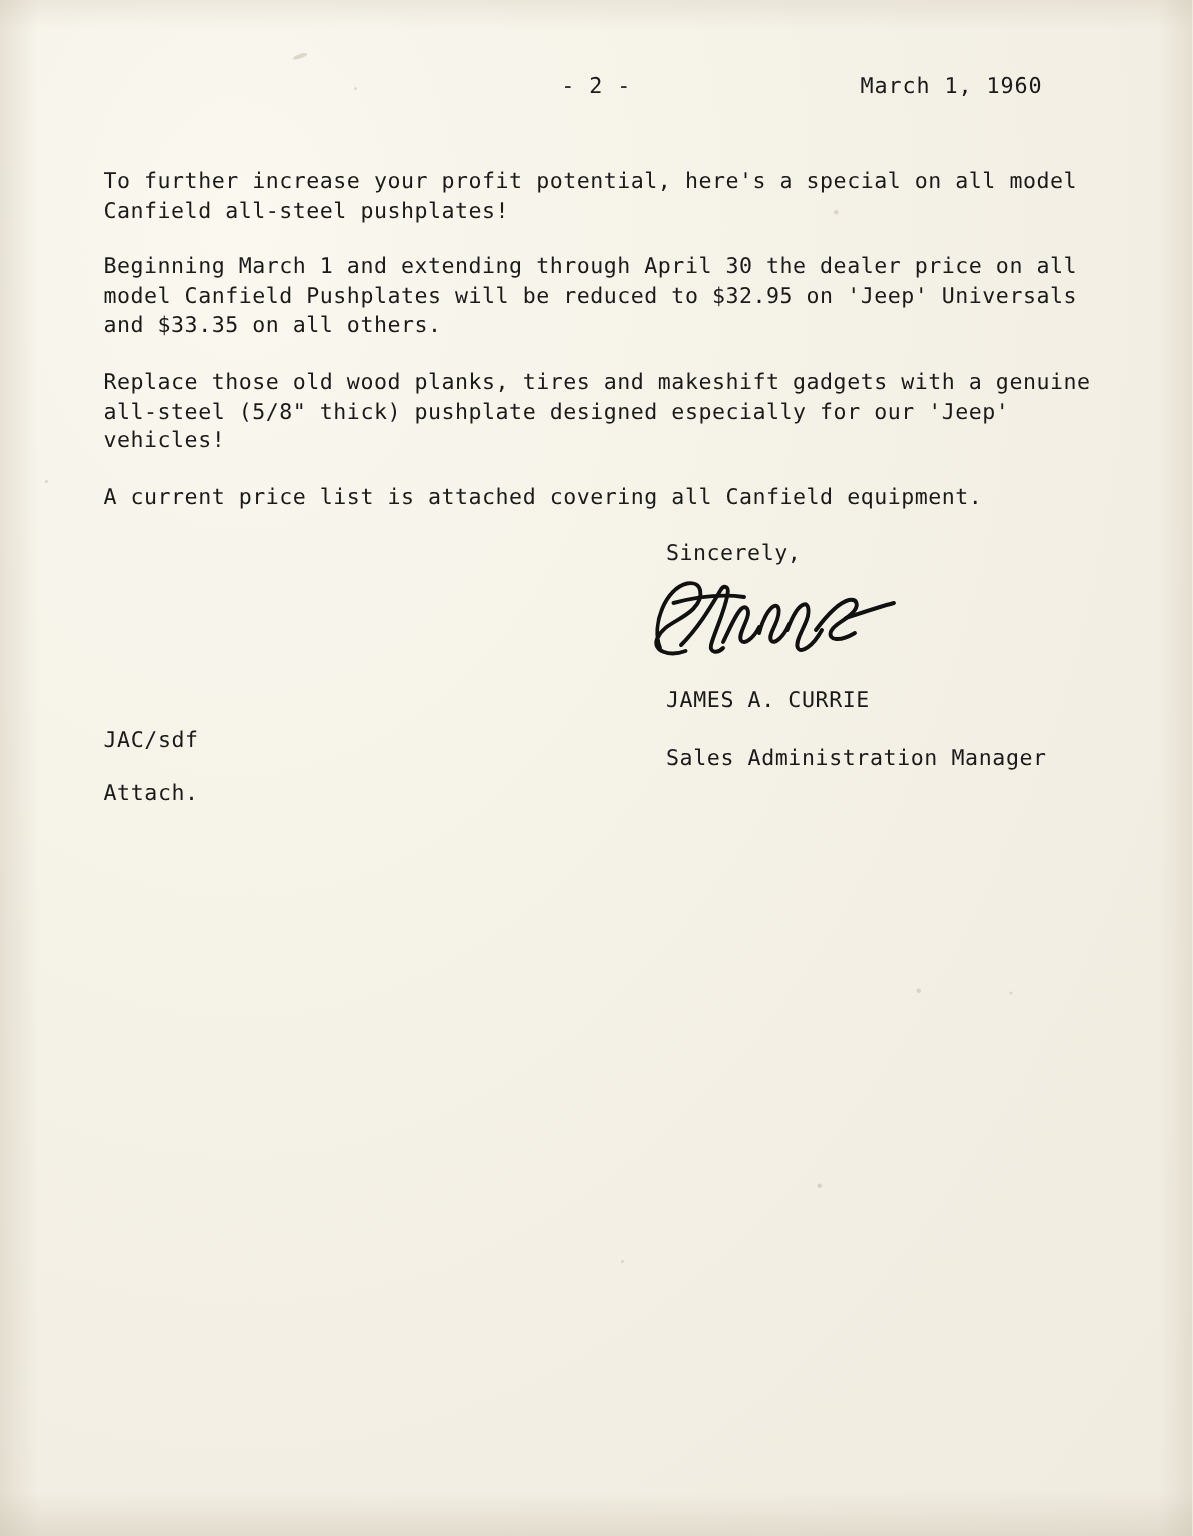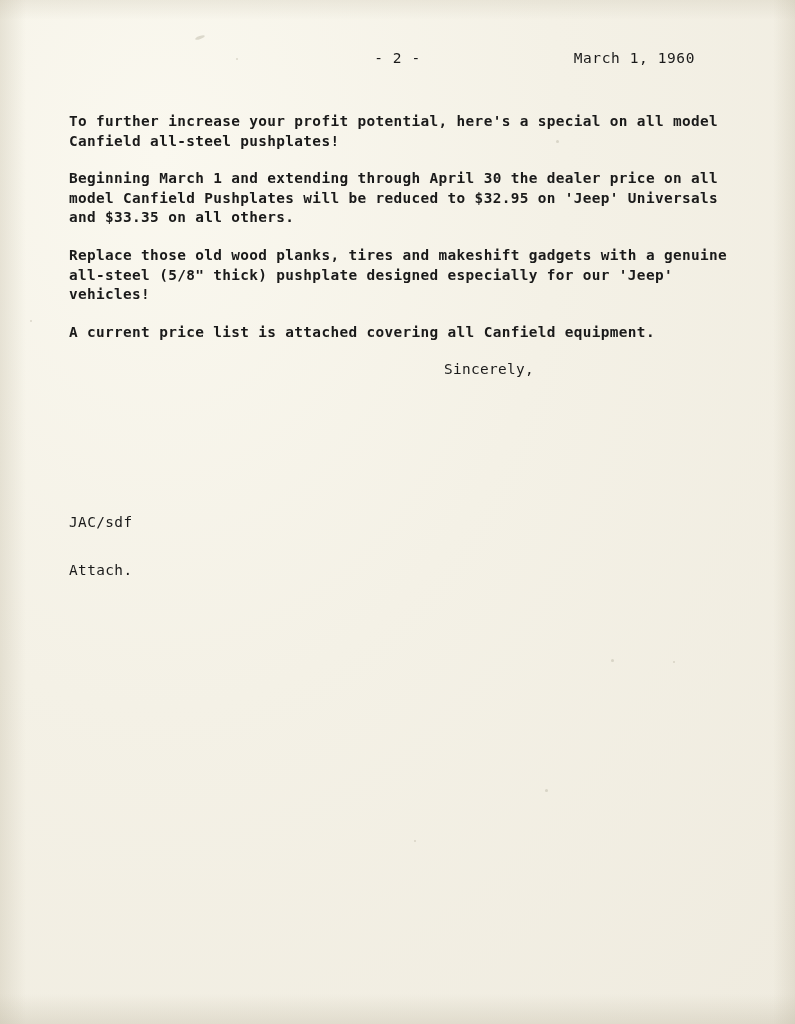--- a/index.html
+++ b/index.html
@@ -74,21 +74,20 @@
     letter-spacing: .35px;
   }
   .section-title {
     text-decoration: underline;
     letter-spacing: .9px;
     margin-bottom: 18px;
   }
   p.para {
     margin: 0 0 18px 0;
     white-space: pre-wrap;
-    font-weight: bold;
   }
   .closing {
     margin: 16px 0 0 375px;
   }
 
   .sig-area {
     position: absolute;
     left: 69px;
     top: 382px;
     width: 660px;
@@ -112,21 +111,21 @@
   }
 
   .footer-block {
     position: absolute;
     left: 69px;
     top: 485px;
     font-size: 14.4px;
     line-height: 19.6px;
     letter-spacing: .4px;
   }
-  .footer-block div { margin-bottom: 15px; margin-top: 28px; }
+  .footer-block div { margin-bottom: 15px; }
 </style>
 </head>
 <body>
 
 <div class="page">
 
   <div class="speck" style="left:195px; top:36px; width:10px; height:3px; transform:rotate(-20deg);"></div>
   <div class="speck" style="left:556px; top:140px; width:3px; height:3px;"></div>
   <div class="speck" style="left:30px; top:320px; width:2px; height:2px;"></div>
   <div class="speck" style="left:611px; top:659px; width:3px; height:3px;"></div>
@@ -145,19 +144,37 @@
 Canfield all-steel pushplates!</p>
     <p class="para">Beginning March 1 and extending through April 30 the dealer price on all
 model Canfield Pushplates will be reduced to $32.95 on 'Jeep' Universals
 and $33.35 on all others.</p>
     <p class="para">Replace those old wood planks, tires and makeshift gadgets with a genuine
 all-steel (5/8" thick) pushplate designed especially for our 'Jeep' vehicles!</p>
     <p class="para">A current price list is attached covering all Canfield equipment.</p>
     <div class="closing">Sincerely,</div>
   </div>
 
+  <div class="sig-area">
+    <svg class="signature" viewBox="0 0 210 62" xmlns="http://www.w3.org/2000/svg">
+      <g fill="none" stroke="#111" stroke-width="2.6" stroke-linecap="round" stroke-linejoin="round">
+        <path d="M16 50 C 10 34, 20 10, 34 7 C 44 5, 46 16, 38 24 C 30 32, 18 34, 14 44 C 11 52, 22 56, 33 52"></path>
+        <path d="M30 48 C 42 36, 50 22, 56 12 C 58 8, 62 8, 61 14 C 59 26, 52 40, 50 48 C 49 53, 54 54, 58 50"></path>
+        <path d="M58 46 C 62 38, 66 28, 70 24 C 73 21, 76 24, 74 30 C 72 36, 68 42, 70 45 C 72 48, 78 44, 82 36"></path>
+        <path d="M82 40 C 84 32, 88 24, 92 22 C 95 21, 96 25, 94 31 C 92 37, 88 42, 90 45 C 92 48, 98 43, 102 34"></path>
+        <path d="M101 38 C 104 30, 108 22, 112 21 C 115 20, 116 25, 114 31 C 111 39, 106 46, 108 50 C 110 54, 118 49, 124 38"></path>
+        <path d="M120 38 C 126 30, 134 20, 142 18 C 148 17, 149 22, 144 27 C 139 32, 132 34, 130 39 C 128 45, 136 46, 146 40"></path>
+        <path d="M140 30 C 152 26, 164 22, 172 20"></path>
+        <path d="M25 20 C 40 16, 58 14, 72 16"></path>
+      </g>
+    </svg>
+    <div class="sign-name">
+      <span>JAMES A. CURRIE</span><br>
+      <span>Sales Administration Manager</span>
+    </div>
+  </div>
 
   <div class="footer-block">
     <div>JAC/sdf</div>
     <div>Attach.</div>
   </div>
 
 </div>
 
 </body></html>

